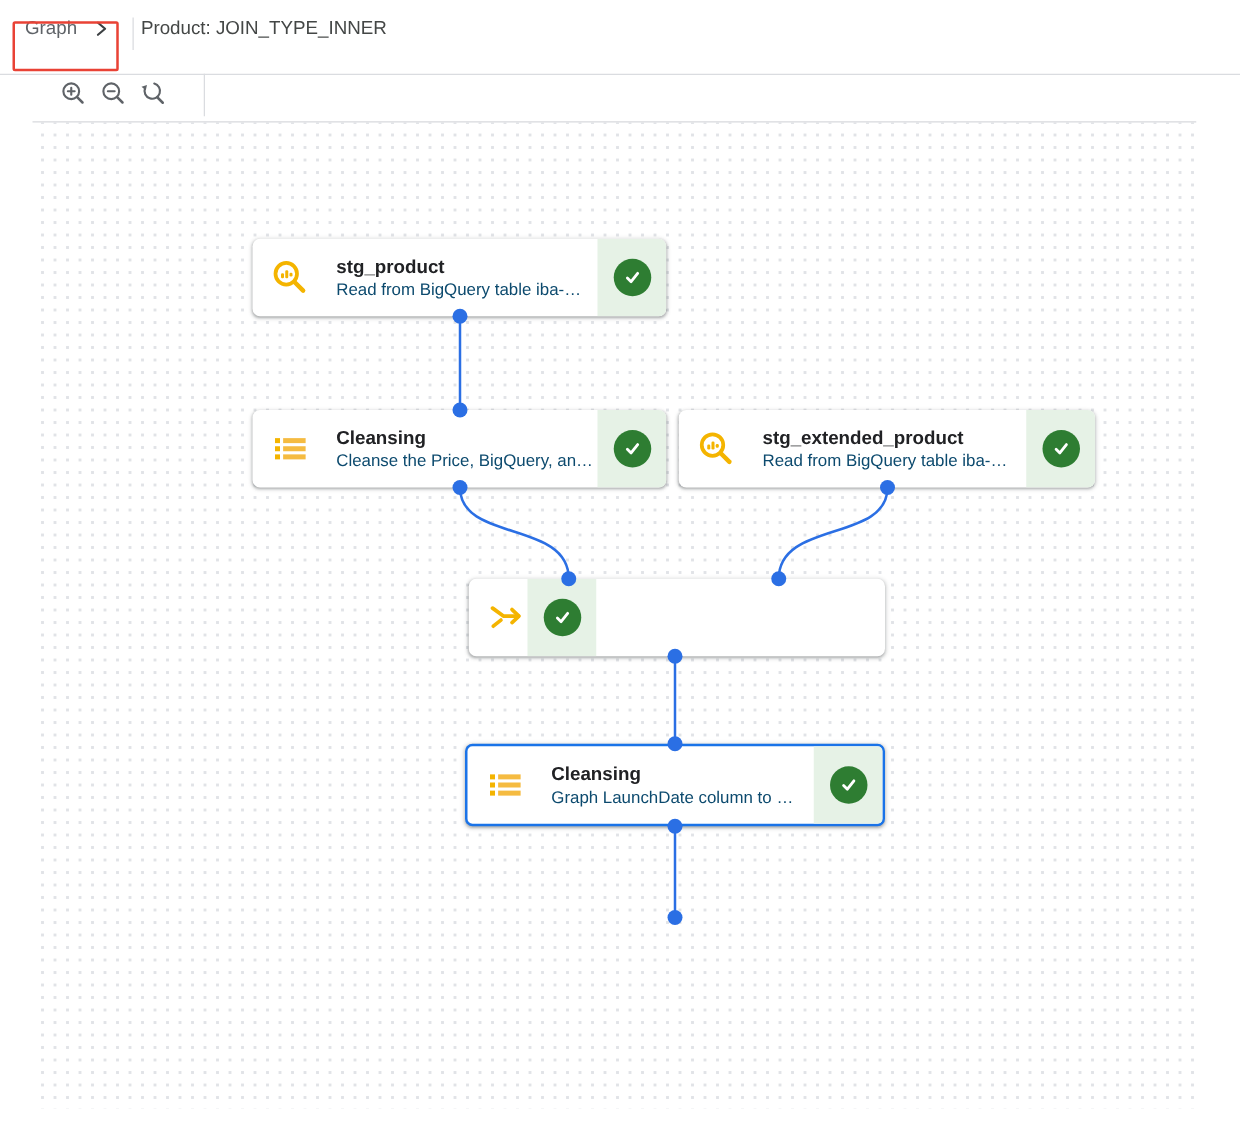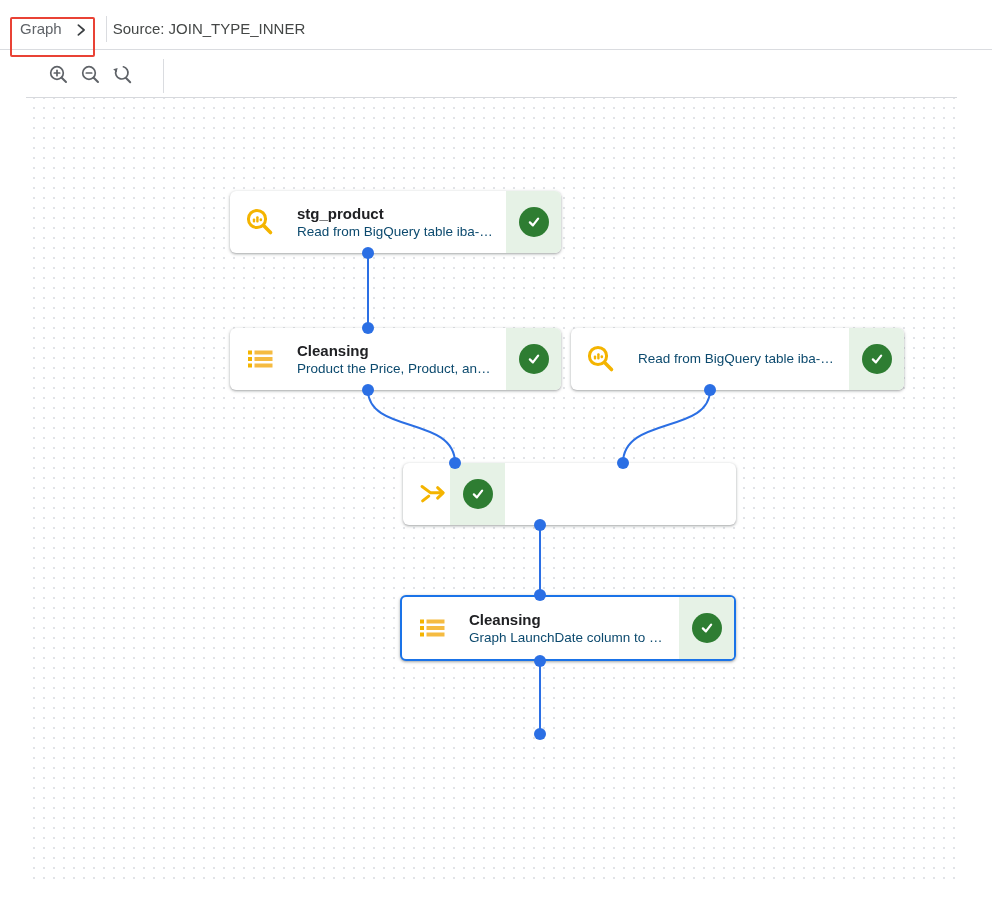--- a/index.html
+++ b/index.html
@@ -3,23 +3,23 @@
 <meta charset="utf-8">
 <style>
   html,body{margin:0;padding:0;}
   body{
     width:992px;height:906px;background:#ffffff;position:relative;
     font-family:"Liberation Sans",sans-serif;overflow:hidden;
     -webkit-font-smoothing:antialiased;
   }
   
   .breadcrumb-bar{
-    position:absolute;left:0;top:0;width:992px;height:50px;
+    position:absolute;left:0;top:0;width:992px;height:60px;
     border-bottom:1px solid #dadce0;box-sizing:border-box;
-    display:flex;align-items:center;padding:14px 0 6px 20px;
+    display:flex;padding:14px 0 6px 20px;
   }
   .crumb{font-size:15px;color:#5f6368;white-space:nowrap;}
   .crumb-current{font-size:15px;color:#444746;white-space:nowrap;}
   .crumb-chevron{margin:2px 10px 0 12px;display:flex;}
   .crumb-sep{width:1px;height:26px;background:#dadce0;margin:0 6px 0 8px;}
   .annotation-box{
     position:absolute;left:10px;top:17px;width:81px;height:36px;
     border:2.5px solid #e94235;border-radius:2px;pointer-events:none;z-index:6;
   }
   
@@ -39,21 +39,21 @@
     background-image:radial-gradient(circle,#e1e3e7 1.2px,transparent 1.35px);
     background-size:10px 10px;background-position:3px 5px;
   }
   .edges-layer,.ports-layer{position:absolute;left:0;top:0;pointer-events:none;}
   .ports-layer{z-index:3;}
   .ports-layer circle{pointer-events:auto;}
   
   .node{
     position:absolute;background:#ffffff;border-radius:6px;z-index:2;
     box-shadow:0 1px 2px rgba(60,64,67,.30),0 1px 3px 1px rgba(60,64,67,.15);
-    display:flex;align-items:center;overflow:hidden;cursor:pointer;box-sizing:border-box;margin-left:28px;
+    display:flex;align-items:center;overflow:hidden;cursor:pointer;box-sizing:border-box;
   }
   .node.selected{border:2px solid #1a73e8;}
   .node-icon{flex:0 0 auto;margin-left:13px;width:34px;display:flex;align-items:center;justify-content:center;}
   .node-text{flex:1 1 auto;margin-left:20px;min-width:0;overflow:hidden;}
   .node-title{
     font-size:15px;font-weight:bold;color:#202124;line-height:19px;
     white-space:nowrap;overflow:hidden;
   }
   .node-subtitle{
     font-size:13.5px;color:#0c4a6e;line-height:18px;
@@ -72,21 +72,21 @@
 <body>
 
 <header class="breadcrumb-bar">
   <span class="crumb">Graph</span>
   <span class="crumb-chevron">
     <svg width="14" height="14" viewBox="0 0 16 16">
         <polyline points="5 2.5 11.5 8 5 13.5" fill="none" stroke="#3c4043" stroke-width="2" stroke-linecap="round" stroke-linejoin="round"></polyline>
       </svg>
   </span>
   <span class="crumb-sep"></span>
-  <span class="crumb-current">Source: JOIN_TYPE_INNER</span>
+  <span class="crumb-current">Product: JOIN_TYPE_INNER</span>
 </header>
 <div class="annotation-box"></div>
 
 <div class="toolbar">
   <button class="tool-btn">
     <span>
       <svg width="26" height="26" viewBox="0 0 26 26" fill="none" stroke="#5f6368" stroke-width="1.7" stroke-linecap="round">
         <circle cx="11" cy="11" r="6.3"></circle>
           <line x1="8.3" y1="11" x2="13.7" y2="11"></line>
           <line x1="11" y1="8.3" x2="11" y2="13.7"></line>
@@ -156,21 +156,21 @@
         <rect x="4" y="7.5" width="4" height="4" fill="#f4b400"></rect>
           <rect x="10.5" y="7.5" width="18" height="4" fill="#f5bb41"></rect>
         <rect x="4" y="14" width="4" height="4" fill="#f4b400"></rect>
           <rect x="10.5" y="14" width="18" height="4" fill="#f5bb41"></rect>
         <rect x="4" y="20.5" width="4" height="4" fill="#f4b400"></rect>
           <rect x="10.5" y="20.5" width="18" height="4" fill="#f5bb41"></rect>
       </svg>
     </span>
     <div class="node-text">
       <div class="node-title">Cleansing</div>
-      <div class="node-subtitle">Product the Price, Product, an…</div>
+      <div class="node-subtitle">Cleanse the Price, BigQuery, an…</div>
     </div>
     <div class="node-status">
       <span class="status-circle">
         <svg width="18" height="18" viewBox="0 0 24 24">
             <polyline points="6.5 12.5 10.5 16.5 17.5 7.5" fill="none" stroke="#ffffff" stroke-width="3" stroke-linecap="round" stroke-linejoin="round"></polyline>
           </svg>
       </span>
     </div>
   </div>
 
@@ -178,20 +178,21 @@
     <span class="node-icon">
       <svg width="32" height="32" viewBox="0 0 32 32">
         <circle cx="13" cy="13" r="8.6" fill="none" stroke="#f4b400" stroke-width="3"></circle>
         <line x1="19.6" y1="19.6" x2="26.5" y2="26.5" stroke="#f4b400" stroke-width="3.6" stroke-linecap="round"></line>
         <rect x="8.8" y="12.6" width="2.4" height="4" rx="1" fill="#f4b400"></rect>
         <rect x="12.2" y="10.2" width="2.4" height="6.4" rx="1" fill="#f4b400"></rect>
         <rect x="15.6" y="12.2" width="2.4" height="3" rx="1" fill="#f4b400"></rect>
       </svg>
     </span>
     <div class="node-text">
+      <div class="node-title">stg_extended_product</div>
       <div class="node-subtitle">Read from BigQuery table iba-…</div>
     </div>
     <div class="node-status">
       <span class="status-circle">
         <svg width="18" height="18" viewBox="0 0 24 24">
             <polyline points="6.5 12.5 10.5 16.5 17.5 7.5" fill="none" stroke="#ffffff" stroke-width="3" stroke-linecap="round" stroke-linejoin="round"></polyline>
           </svg>
       </span>
     </div>
   </div>

